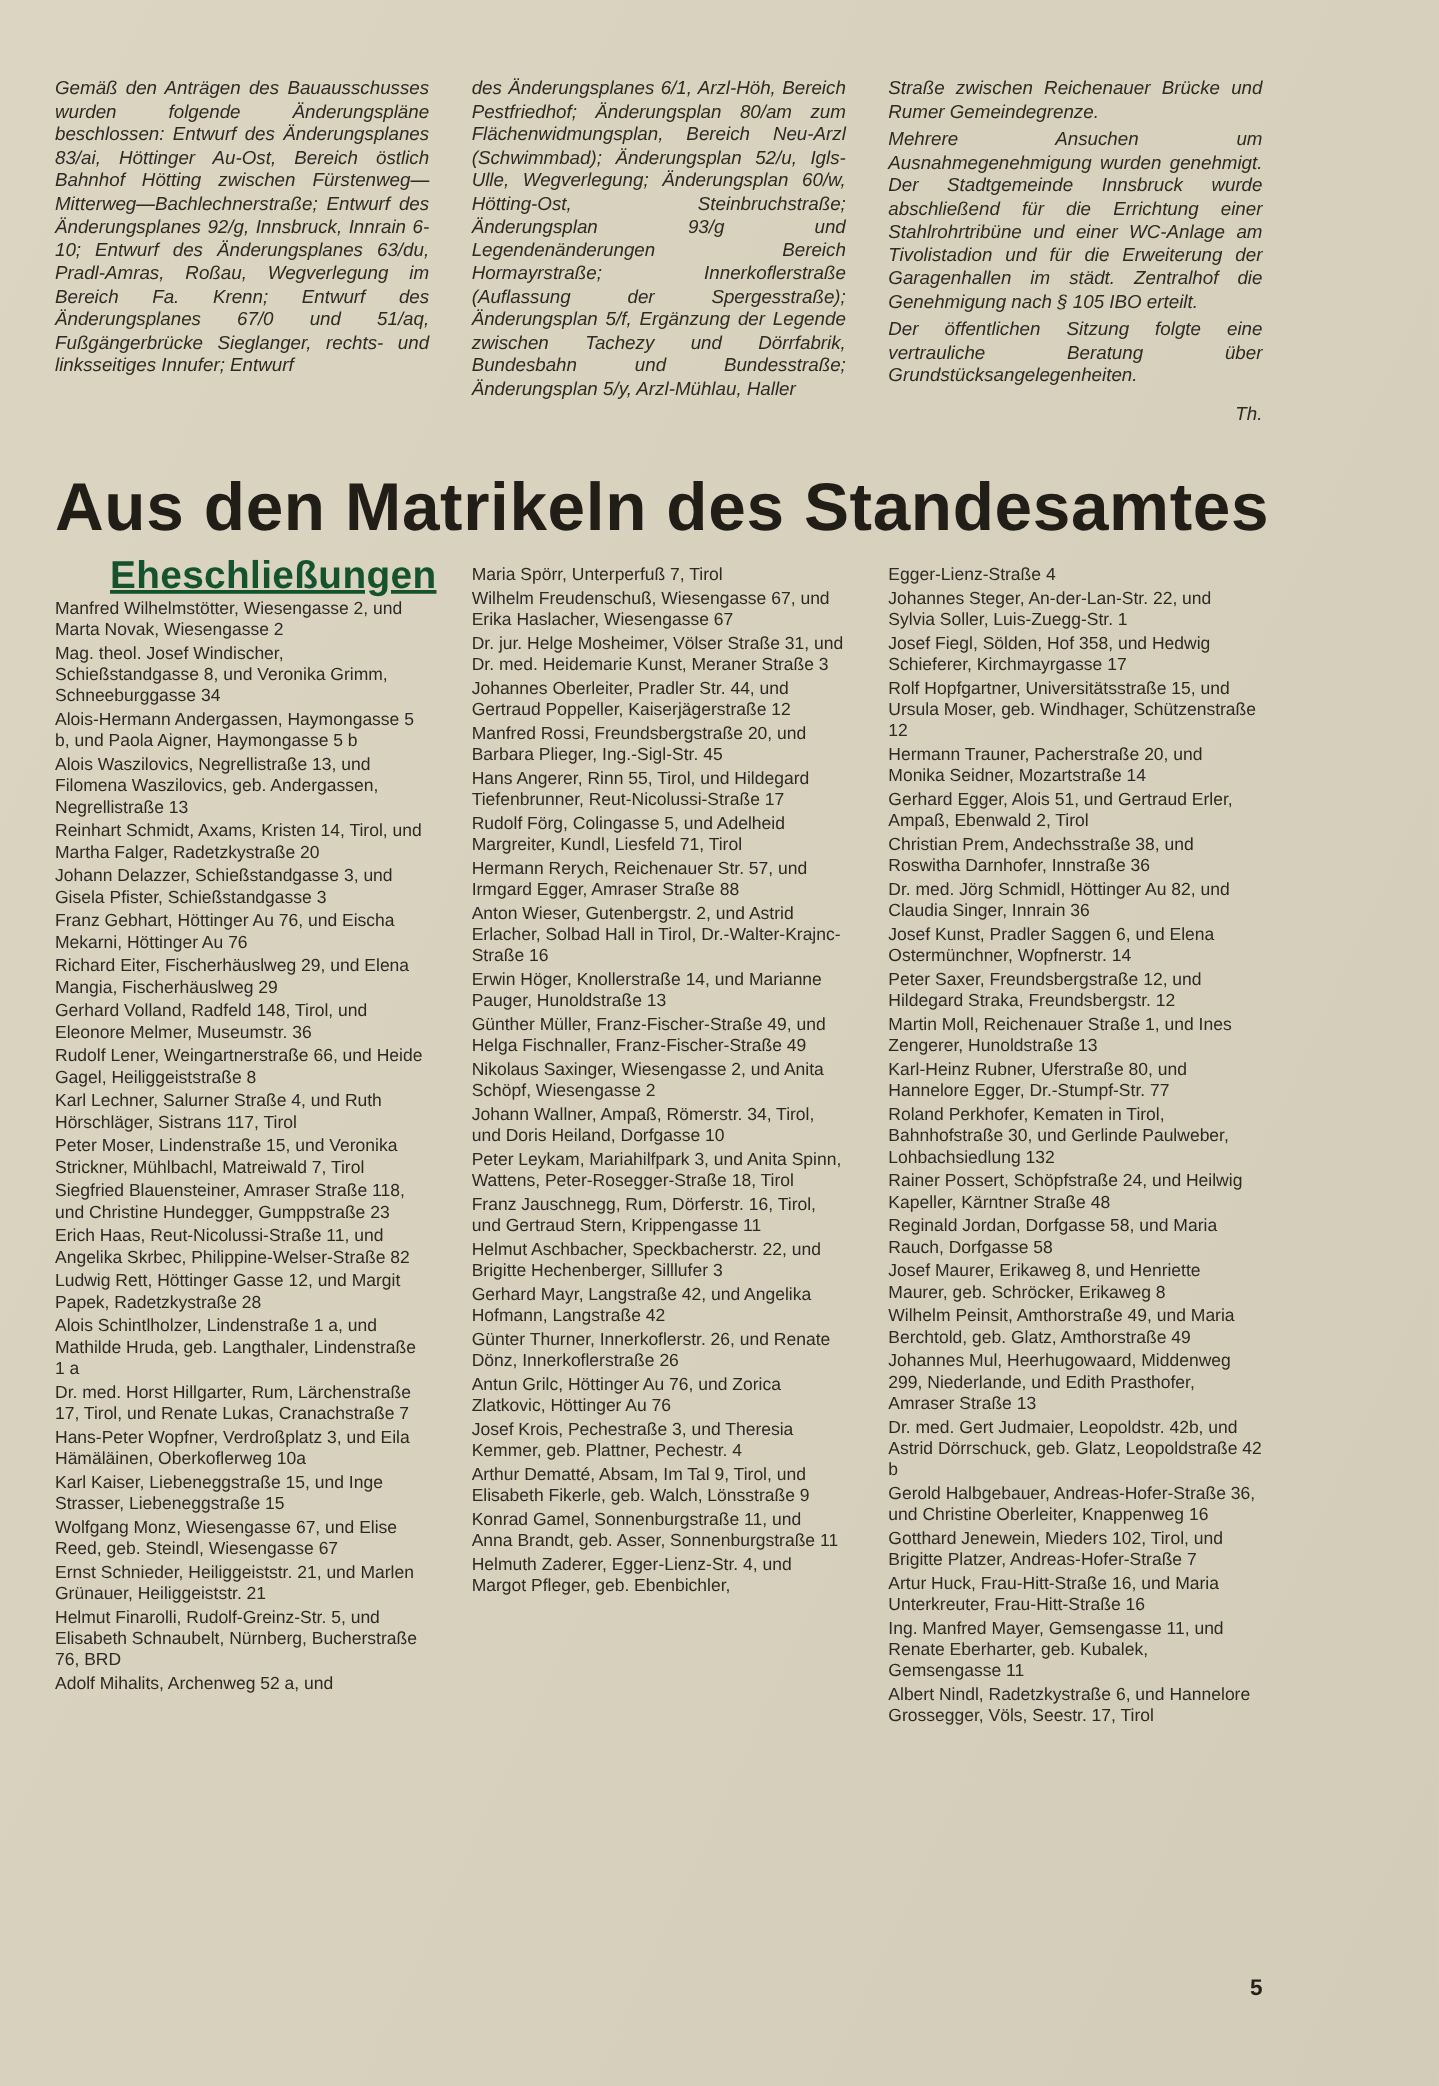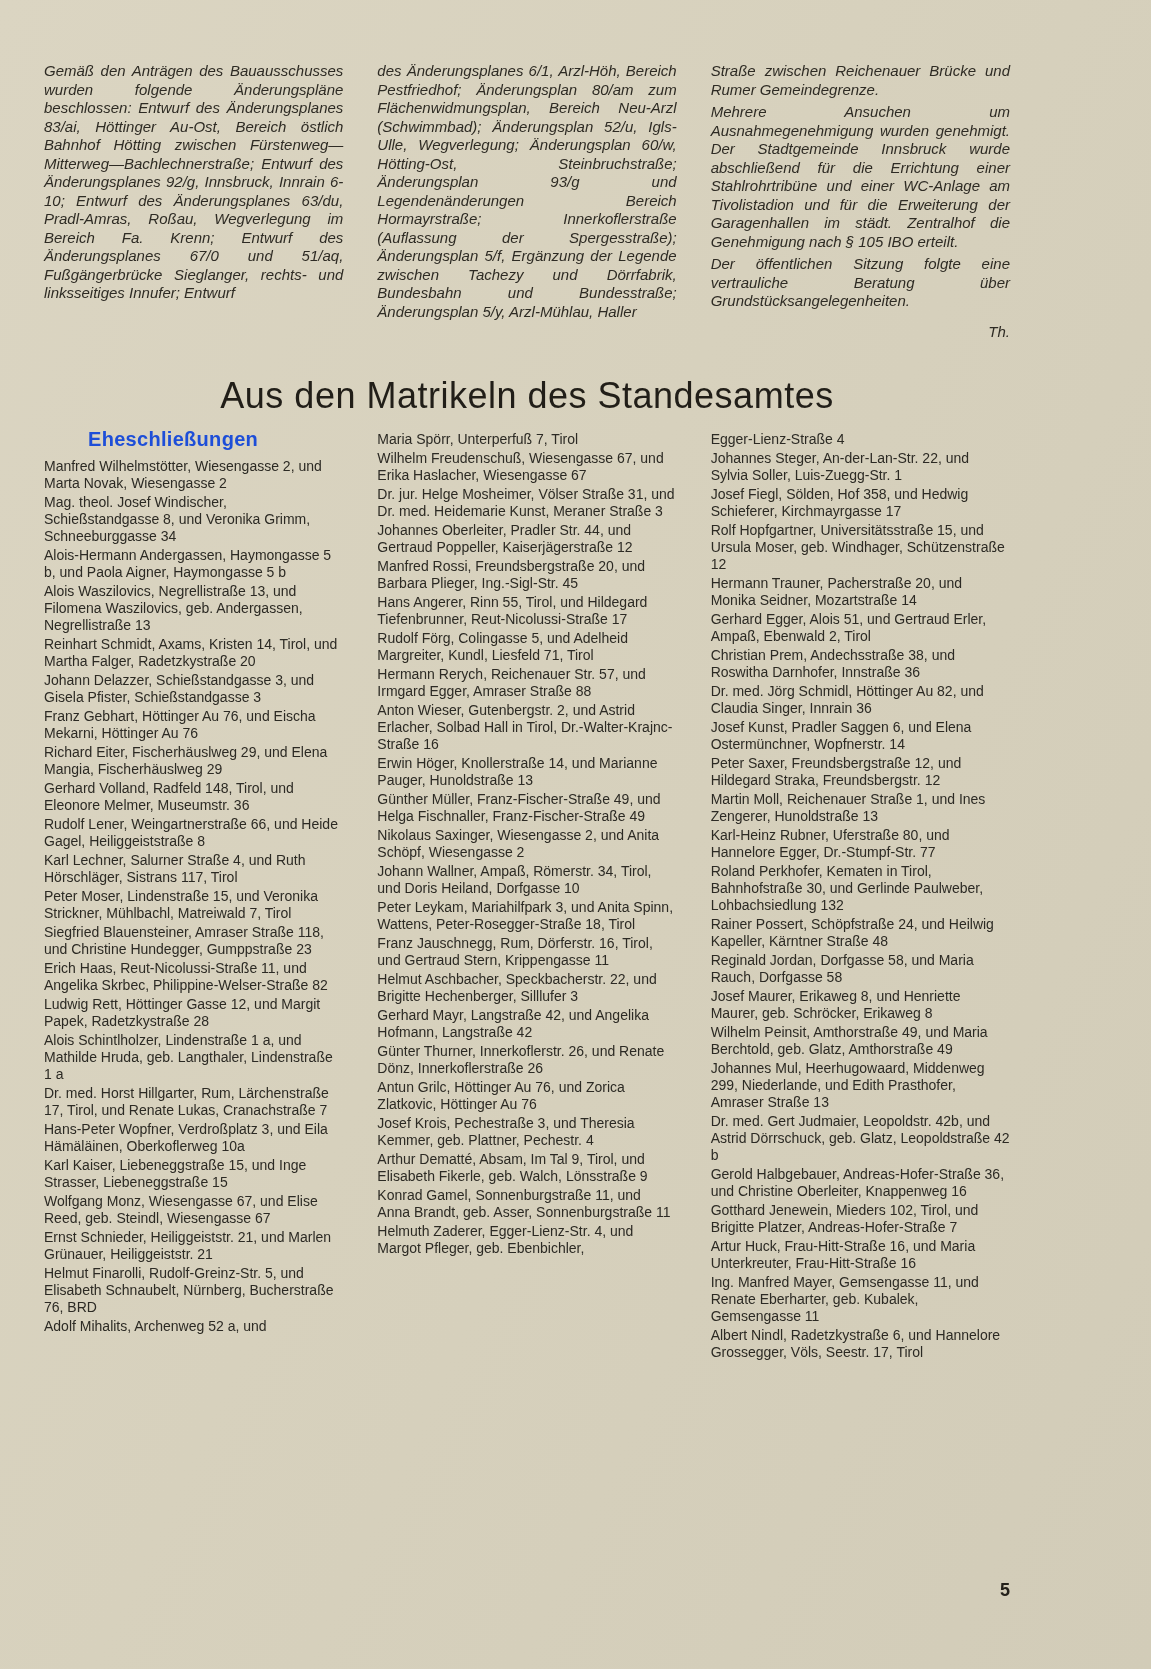--- a/index.html
+++ b/index.html
@@ -29,42 +29,43 @@
     font-size: 15px;
     line-height: 18.5px;
     text-align: justify;
     color: #2e2b24;
   }
   .intro p { margin: 0 0 4px 0; }
   .intro .sig { text-align: right; margin-top: 12px; }
 
   
   .headline {
-    font-size: 36px;
-    font-weight: normal;
+    font-size: 54px;
+    font-weight: bold;
     text-align: center;
     letter-spacing: 0.5px;
     color: #211e18;
     margin: 30px 0 14px 0;
     white-space: nowrap;
   }
 
   
   .records {
     font-size: 14px;
     line-height: 17px;
     color: #2c2a24;
   }
   .records h2 {
-    font-size: 20px;
+    font-size: 31px;
     font-weight: bold;
     margin: 0 0 10px 0;
     padding-left: 44px;
-    color: #1d4ed8;
+    color: #14532d;
     letter-spacing: 0.3px;
+    text-decoration: underline;
   }
   .entry { margin: 0 0 2px 0; }
 
   .page-number {
     position: absolute;
     top: 1580px;
     left: 44px;
     width: 966px;
     text-align: right;
     font-size: 18px;

